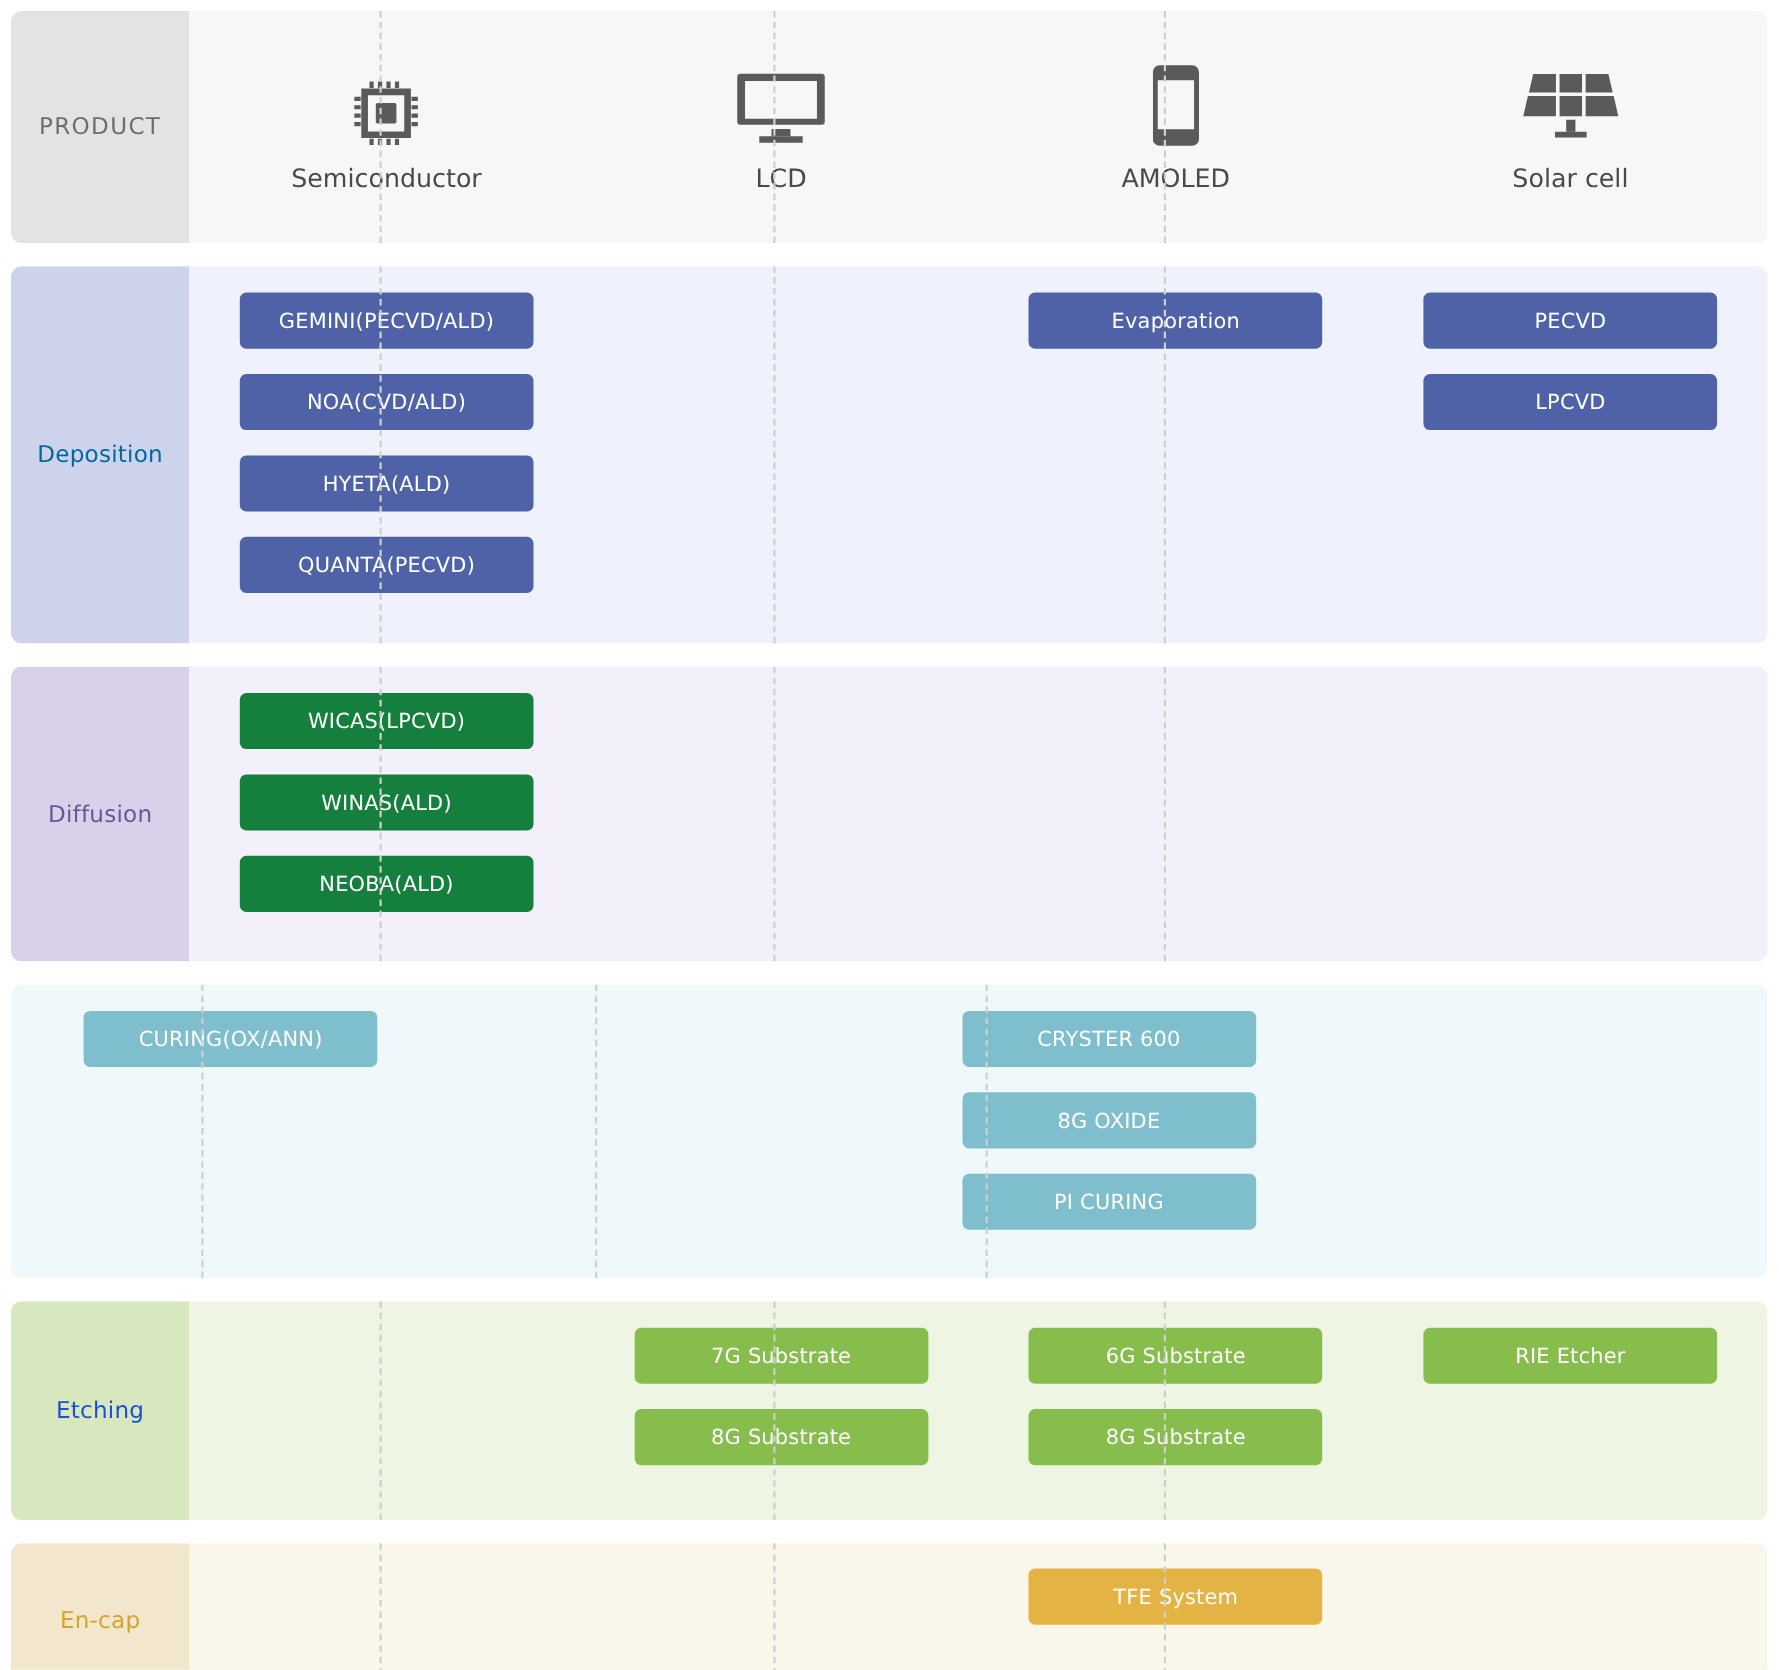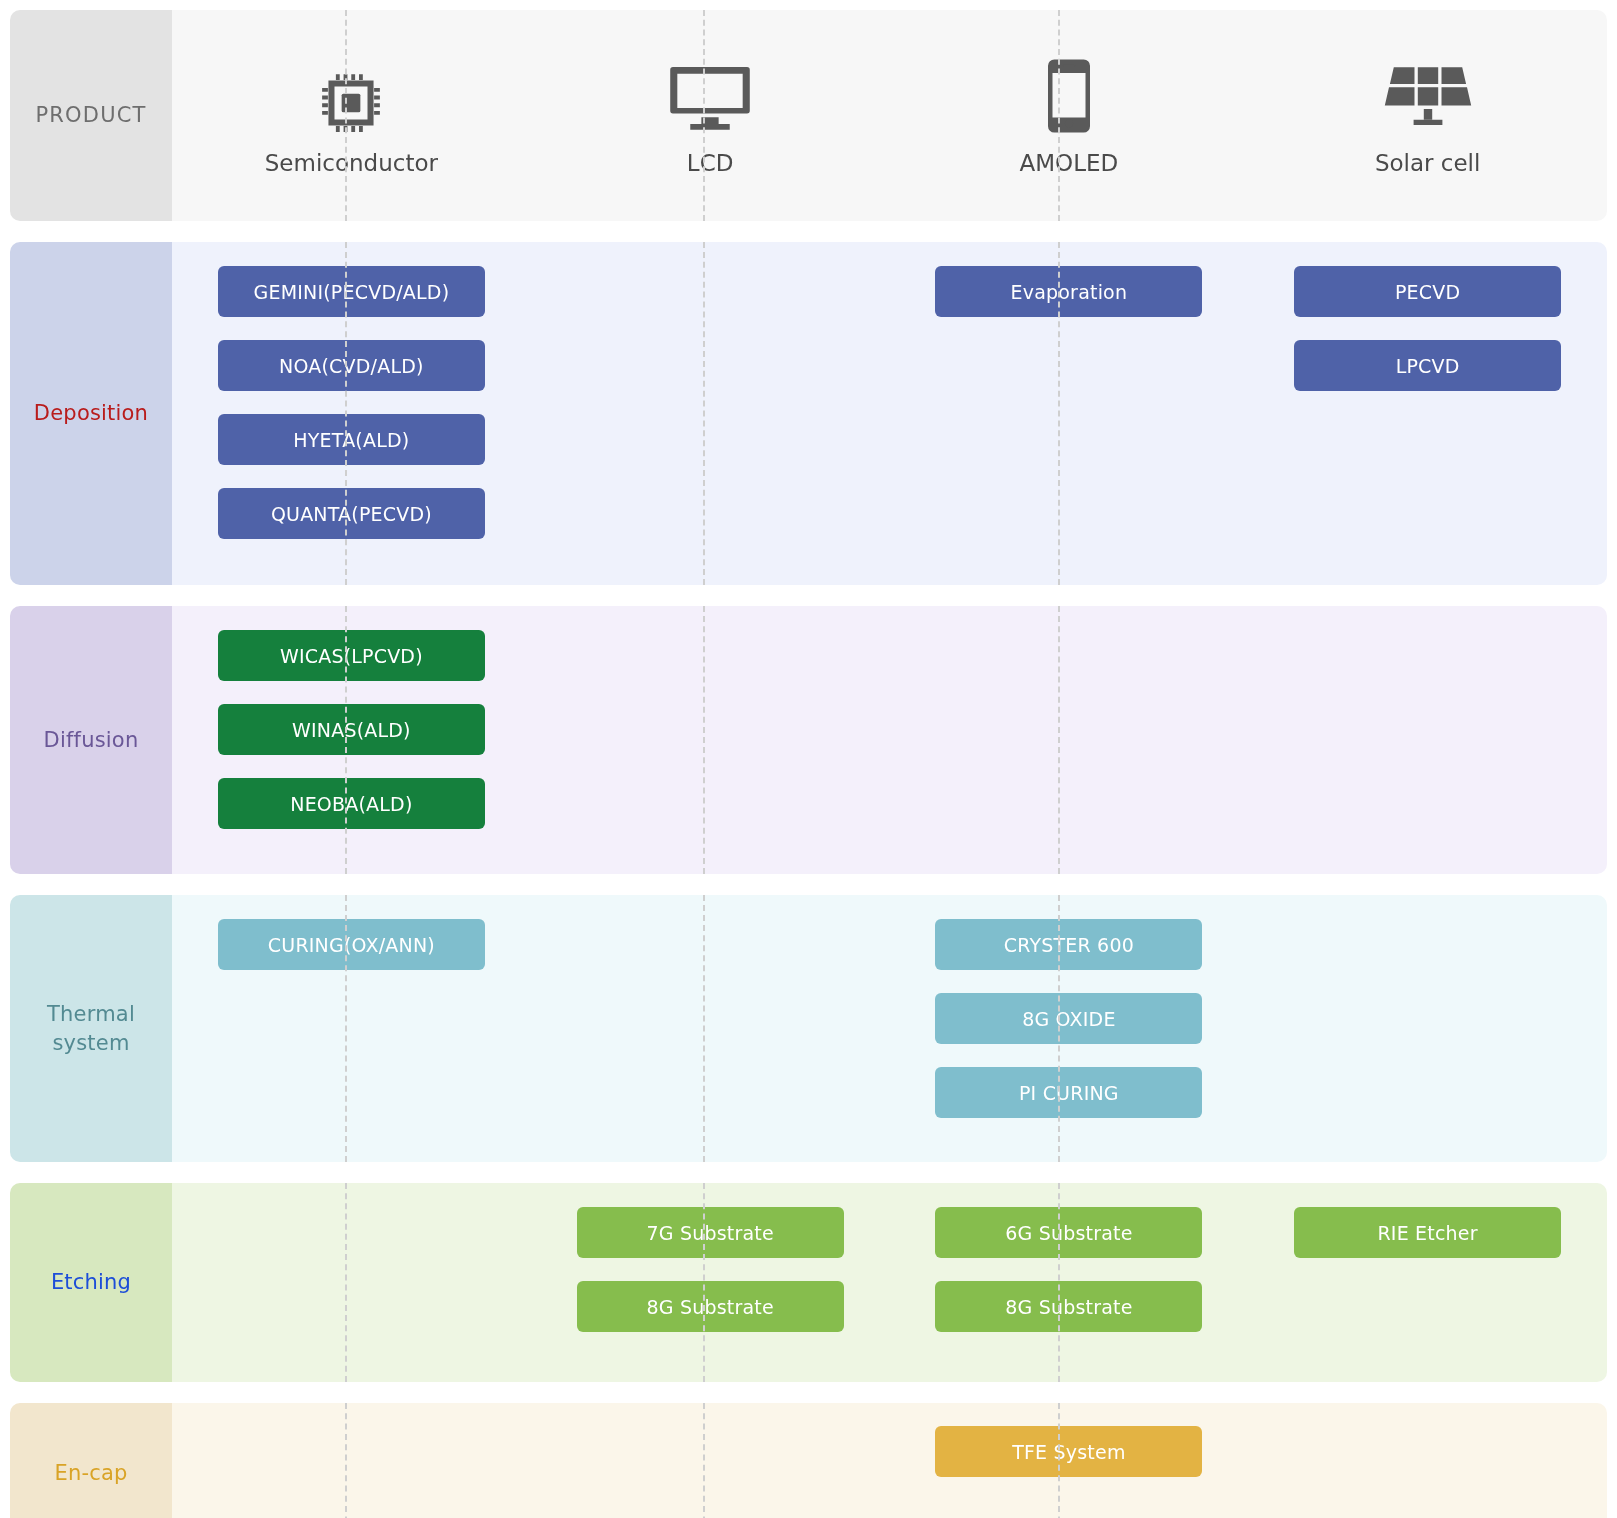--- a/index.html
+++ b/index.html
@@ -106,21 +106,21 @@
     color: #ffffff;
     font-size: 19px;
     letter-spacing: .2px;
     margin-bottom: 23px;
     text-align: center;
     padding: 0 6px;
   }
   .chip:last-child { margin-bottom: 0; }
 
   
-  .row.deposition .row-label { background: #ccd3ea; color: #b91c1c; }
+  .row.deposition .row-label { background: #ccd3ea; color: #0369a1; }
   .row.deposition .row-body  { background: #eff2fc; }
   .row.deposition .chip      { background: #4f62a8; }
 
   .row.diffusion .row-label { background: #d9d1ea; color: #6a5797; text-align: center; }
   .row.diffusion .row-body  { background: #f4f0fb; }
   .row.diffusion .chip      { background: #15803d; }
 
   .row.thermal .row-label { background: #cce5e8; color: #538a92; }
   .row.thermal .row-body  { background: #eff9fb; }
   .row.thermal .chip      { background: #7fbecd; }
@@ -238,21 +238,20 @@
         <div class="chip">WINAS(ALD)</div>
         <div class="chip">NEOBA(ALD)</div>
       </div>
       <div class="cell"></div>
       <div class="cell"></div>
       <div class="cell"></div>
     </div>
   </div>
 
   <div class="row thermal">
-    <div class="row-label">Thermal system</div>
     <div class="row-body">
       <div class="divider"></div>
       <div class="cell">
         <div class="chip">CURING(OX/ANN)</div>
       </div>
       <div class="cell"></div>
       <div class="cell">
         <div class="chip">CRYSTER 600</div>
         <div class="chip">8G OXIDE</div>
         <div class="chip">PI CURING</div>

